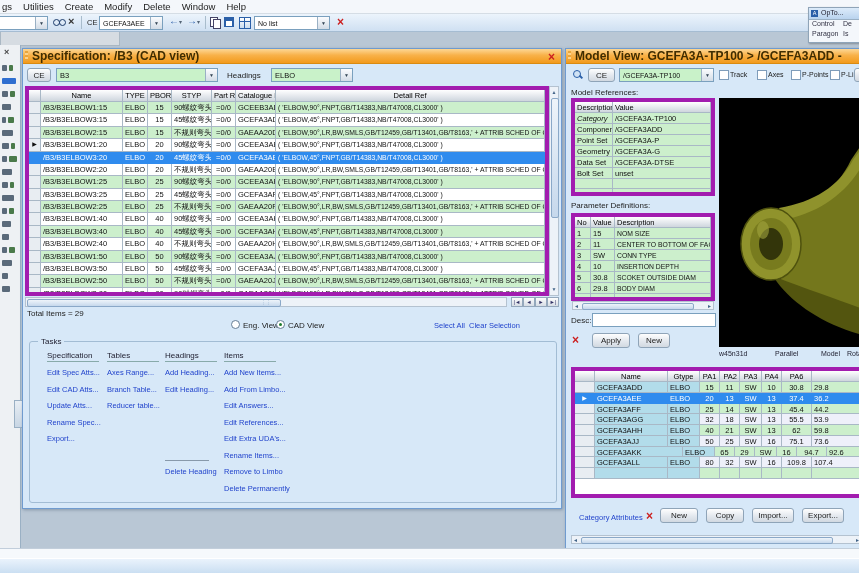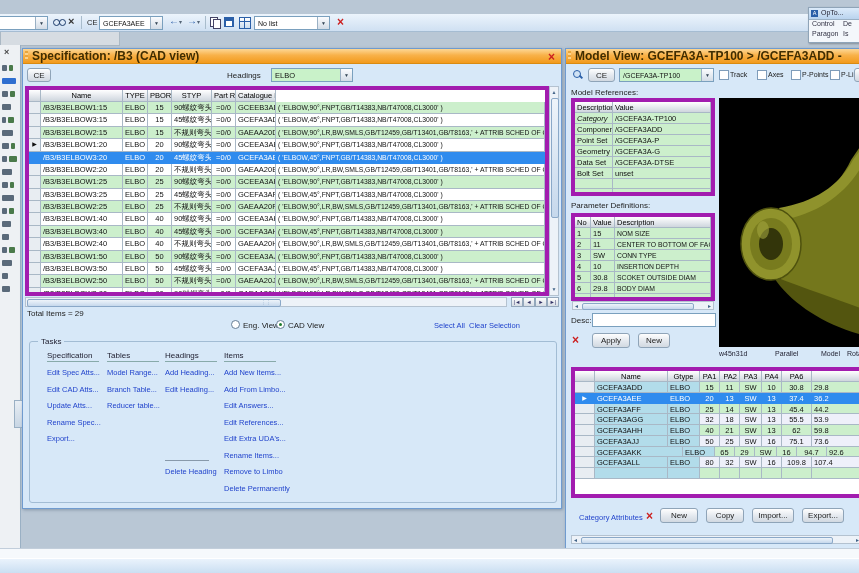--- a/index.html
+++ b/index.html
@@ -57,20 +57,29 @@
   .sep{position:absolute;width:1px;background:#a8bccc;top:16px;height:13px}
   .ico{position:absolute}
   .treemark{position:absolute;height:6px;border-radius:1px}
   .statxt{position:absolute;font-size:7px;color:#223;white-space:nowrap}
 </style>
 </head>
 <body>
 
 <div class="screen">
 
+  <div class="abs menubar" id="menubar">
+      <span style="margin-left: 2px;">gs</span>
+      <span>Utilities</span>
+      <span>Create</span>
+      <span>Modify</span>
+      <span>Delete</span>
+      <span>Window</span>
+      <span>Help</span>
+    </div>
 
   <div class="abs toolbar">
     <div class="combo white" style="left:-2px;top:2px;width:50px">
         <span class="dd">▼</span>
       </div>
     <span class="ico" style="left:53px;top:3px;width:12px;height:11px">
       <span style="position:absolute;left:0;top:2px;width:5px;height:5px;border:1.5px solid #1a3a6a;border-radius:50%"></span>
       <span style="position:absolute;left:6px;top:2px;width:5px;height:5px;border:1.5px solid #1a3a6a;border-radius:50%"></span>
     </span>
     <span class="ico" style="left:68px;top:1px;font-size:11px;font-weight:bold;color:#333">×</span>
@@ -146,32 +155,34 @@
       <span class="treemark" style="left: 2px; top: 241px; width: 8px; background: rgb(90, 106, 122);"></span>
     </div>
 
   <div class="abs" style="left:14px;top:400px;width:7px;height:26px;background:linear-gradient(#e8eef4,#c8d6e4);border:1px solid #9ab0c4"></div>
 
   <div class="panel" style="left:22px;top:48px;width:538px;height:459px">
     <div class="ptitle"><span>Specification: /B3 (CAD view)</span></div>
     <span class="redx" style="right:6px;top:2px;position:absolute">×</span>
 
     <div class="btn" style="left:4px;top:19px;width:24px;height:14px">CE</div>
+    <div class="combo" style="left:33px;top:19px;width:162px"><span>B3</span><span class="dd">▼</span></div>
     <span class="lbl" style="left:204px;top:22px">Headings</span>
     <div class="combo" style="left:248px;top:19px;width:82px"><span>ELBO</span><span class="dd">▼</span></div>
 
     <div class="tbl" style="left:2px;top:37px;width:524px;height:210px" id="spectable">
         <div class="trow" style="height: 12px;">
           <div class="tcell hcell" style="width: 12px;"></div>
           <div class="tcell hcell" style="width: 82px;">Name</div>
           <div class="tcell hcell" style="width: 25px;">TYPE</div>
           <div class="tcell hcell" style="width: 24px;">PBOR0</div>
           <div class="tcell hcell" style="width: 40px;">STYP</div>
           <div class="tcell hcell" style="width: 24px;">Part Ref</div>
           <div class="tcell hcell" style="width: 40px;">Catalogue Ref</div>
+          <div class="tcell hcell" style="flex: 1 1 0%;">Detail Ref</div>
         </div>
         <div style="display: flex; flex-direction: column; height: 198px;">
           <div class="trow" style="flex: 1 1 0%;">
             <div class="tcell ctr" style="width: 12px; font-size: 6px; background: rgb(232, 237, 242);"></div>
             <div class="tcell" style="width: 82px; background: rgb(204, 239, 204);">/B3/B3ELBOW1:15</div>
             <div class="tcell ctr" style="width: 25px; background: rgb(204, 239, 204);">ELBO</div>
             <div class="tcell ctr" style="width: 24px; background: rgb(204, 239, 204);">15</div>
             <div class="tcell" style="width: 40px; background: rgb(204, 239, 204);">90螺纹弯头</div>
             <div class="tcell ctr" style="width: 24px; background: rgb(204, 239, 204);">=0/0</div>
             <div class="tcell" style="width: 40px; background: rgb(204, 239, 204);">GCEEB3ADD</div>
@@ -356,21 +367,21 @@
 
     <div class="groupbox" style="left:6px;top:292px;width:526px;height:160px" id="tasksbox">
       <span class="legend">Tasks</span>
     <div class="taskhdr" style="left: 17px; top: 9px;">Specification</div>
         <span class="link" style="left: 17px; top: 26px;">Edit Spec Atts...</span>
         <span class="link" style="left: 17px; top: 42.5px;">Edit CAD Atts...</span>
         <span class="link" style="left: 17px; top: 59px;">Update Atts...</span>
         <span class="link" style="left: 17px; top: 75.5px;">Rename Spec...</span>
         <span class="link" style="left: 17px; top: 92px;">Export...</span>
         <div class="taskhdr" style="left: 77px; top: 9px;">Tables</div>
-        <span class="link" style="left: 77px; top: 26px;">Model Range...</span>
+        <span class="link" style="left: 77px; top: 26px;">Axes Range...</span>
         <span class="link" style="left: 77px; top: 42.5px;">Branch Table...</span>
         <span class="link" style="left: 77px; top: 59px;">Reducer table...</span>
         <div class="taskhdr" style="left: 135px; top: 9px;">Headings</div>
         <span class="link" style="left: 135px; top: 26px;">Add Heading...</span>
         <span class="link" style="left: 135px; top: 42.5px;">Edit Heading...</span>
         <span class="link" style="left: 135px; top: 125px;">Delete Heading</span>
         <div style="position: absolute; left: 135px; top: 118px; width: 44px; height: 1px; background: rgb(136, 153, 170);"></div>
         <div class="taskhdr" style="left: 194px; top: 9px;">Items</div>
         <span class="link" style="left: 194px; top: 26px;">Add New Items...</span>
         <span class="link" style="left: 194px; top: 42.5px;">Add From Limbo...</span>

